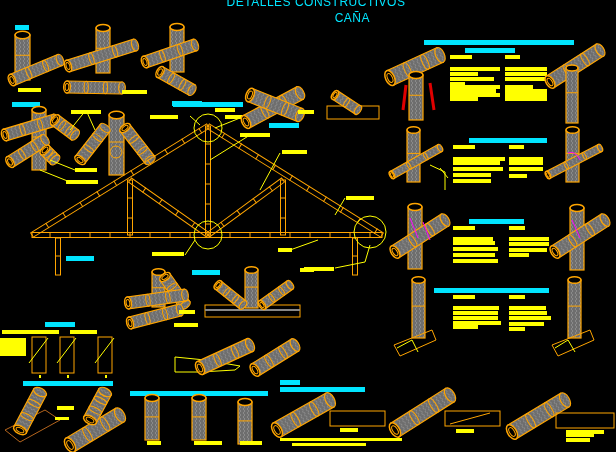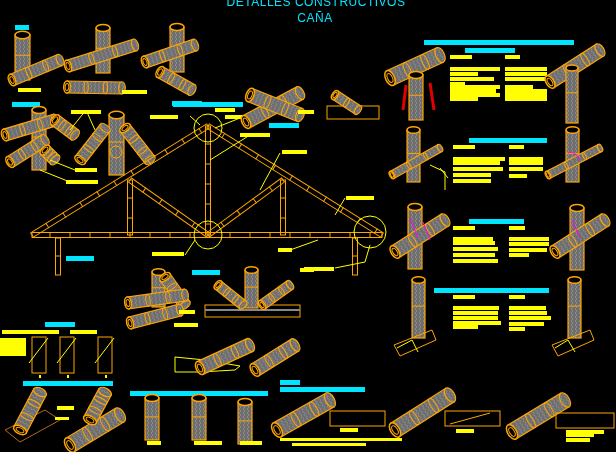--- a/index.html
+++ b/index.html
@@ -1,20 +1,20 @@
 <!DOCTYPE html>
 <html><head>
 <meta charset="utf-8">
 <style>
   html, body { margin: 0; padding: 0; background: #000; }
   body { width: 616px; height: 452px; overflow: hidden; position: relative; font-family: "Liberation Sans", sans-serif; }
   #canvas { position: absolute; left: 0; top: 0; }
   .title { position: absolute; color: #00e5ff; font-family: "Liberation Sans", sans-serif; font-size: 12px; letter-spacing: 0.5px; text-align: center; white-space: nowrap; }
   #t1 { left: 200px; top: -5px; width: 232px; }
-  #t2 { left: 260px; top: 11px; width: 110px; }
+  #t2 { left: 260px; top: 11px; width: 110px; text-align: right; }
 </style>
 </head>
 <body>
 
 <div class="title" id="t1">DETALLES CONSTRUCTIVOS</div>
 <div class="title" id="t2">CAÑA</div>
 
 <svg id="canvas" width="616" height="452" viewBox="0 0 616 452">
   <defs>
     <pattern id="bamboo" width="4" height="4" patternUnits="userSpaceOnUse">

